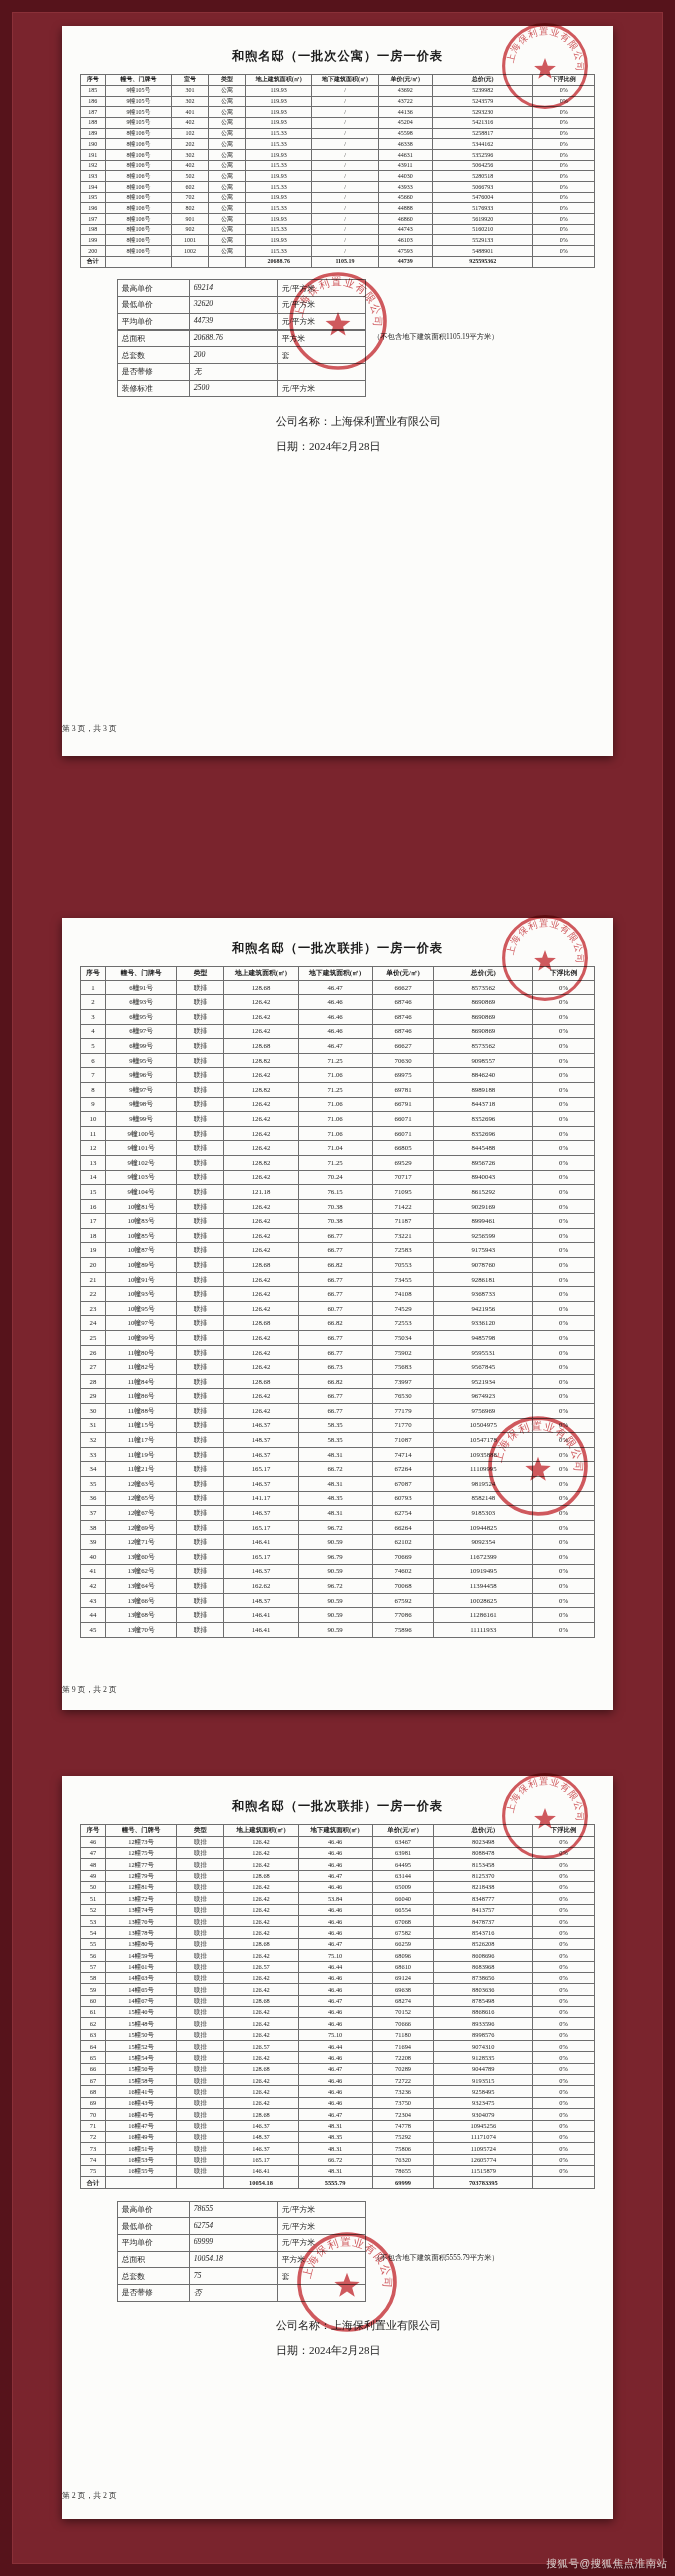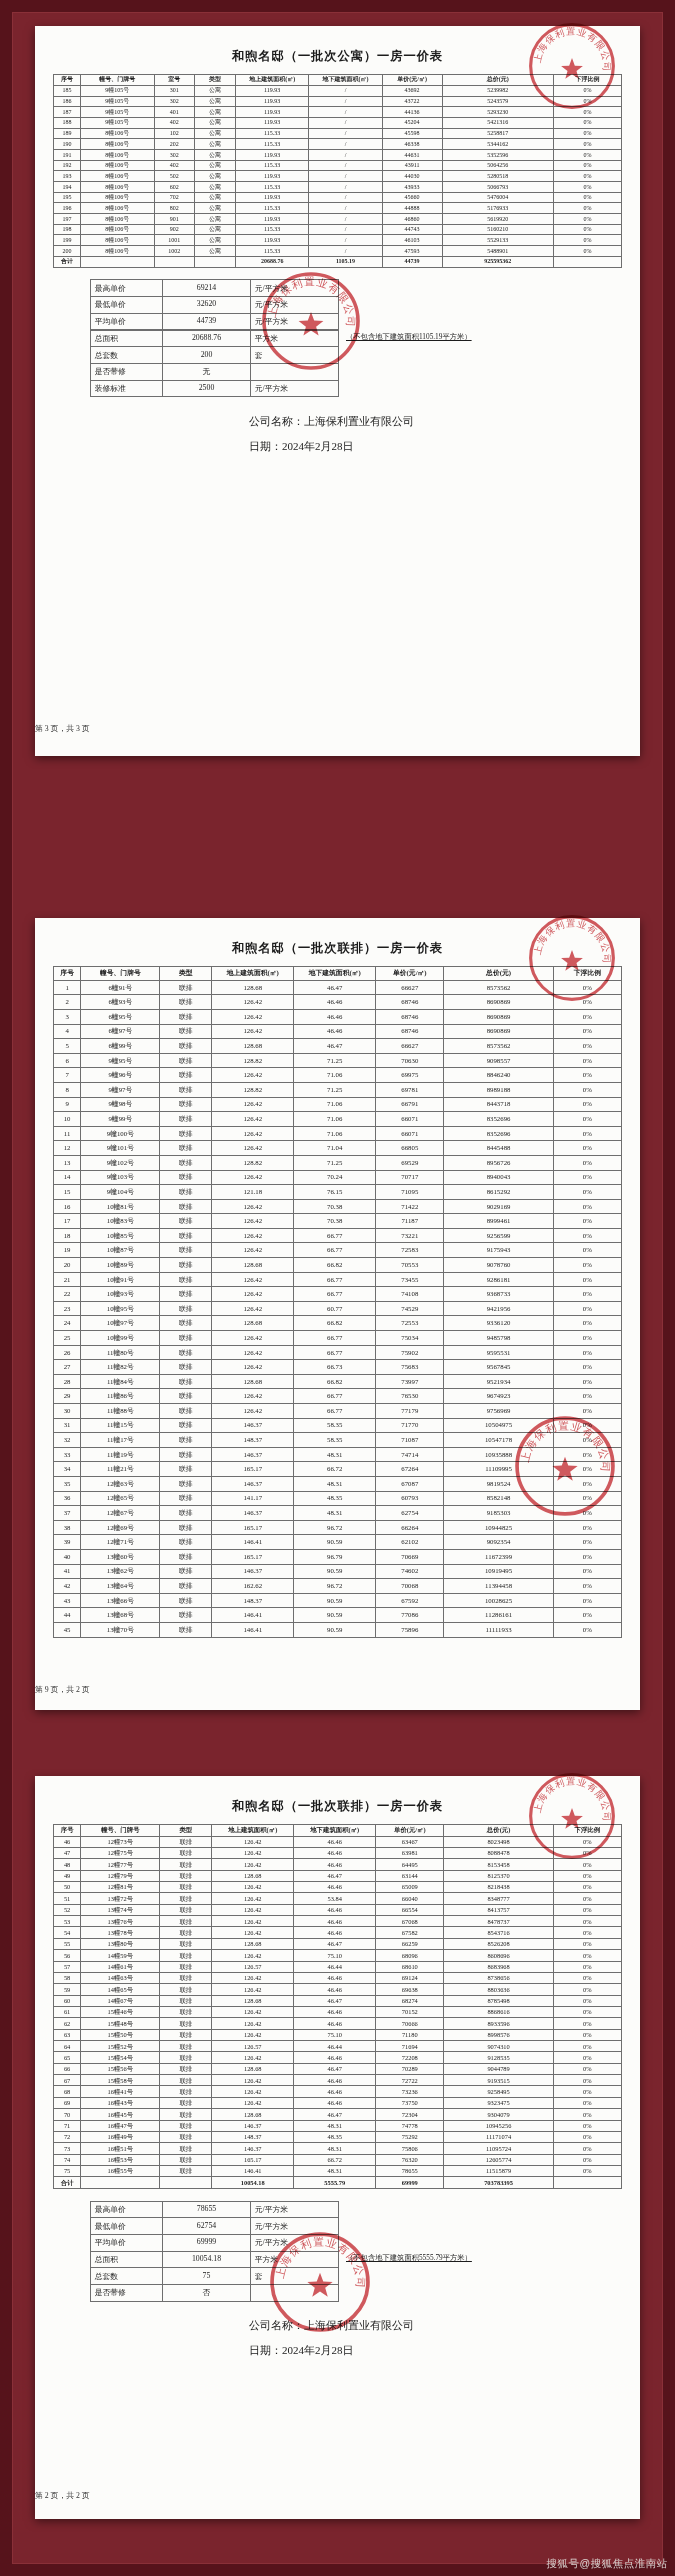--- a/index.html
+++ b/index.html
@@ -1,21 +1,21 @@
 <!DOCTYPE html>
 <html style="font-size:14.6px"><head>
 <meta charset="utf-8">
 <style>
   html,body{margin:0;padding:0;background:#581419;}
   .canvas{position:relative;width:675px;height:2576px;background:#7a242d;overflow:hidden;
           font-family:"Liberation Serif", serif;}
   .frame{position:absolute;inset:0;border:12px solid #56131b;pointer-events:none;z-index:5;}
   .frame2{position:absolute;inset:12px;border:0.9px solid #8a3038;pointer-events:none;z-index:5;}
 
-  .page{position:relative;width:605px;margin:0 auto;background:#fcfcfa;
+  .page{position:relative;width:551px;margin:0 auto;background:#fcfcfa;
         box-shadow:0 2.7px 9px rgba(0,0,0,.5);padding:22px 18px;box-sizing:border-box;color:#1c1c1c;}
   .p1{margin-top:25.6px;height:730px;}
   .p2{margin-top:162px;height:792px;}
   .p3{margin-top:66px;height:743px;}
 
   .doc-title{text-align:center;font-weight:bold;font-size:12.3px;letter-spacing:0.9px;}
 
   table.price{width:100%;border-collapse:collapse;margin-top:9px;table-layout:fixed;}
   table.price th,table.price td{border:0.9px solid #6e6e6e;text-align:center;overflow:hidden;line-height:1.15;}
   table.price th{font-weight:bold;}
@@ -33,23 +33,23 @@
   .cols9 th:nth-child(1){width:4.5%}.cols9 th:nth-child(2){width:13%}.cols9 th:nth-child(3){width:7%}
   .cols9 th:nth-child(4){width:7%}.cols9 th:nth-child(5){width:13%}.cols9 th:nth-child(6){width:13%}
   .cols9 th:nth-child(7){width:10.5%}.cols9 th:nth-child(8){width:20%}.cols9 th:nth-child(9){width:12%}
   .cols8 th:nth-child(1){width:4.5%}.cols8 th:nth-child(2){width:14%}.cols8 th:nth-child(3){width:9%}
   .cols8 th:nth-child(4){width:14.5%}.cols8 th:nth-child(5){width:14.5%}.cols8 th:nth-child(6){width:12%}
   .cols8 th:nth-child(7){width:19.5%}.cols8 th:nth-child(8){width:12%}
 
   .summary{margin:12.8px 0 0 37px;font-size:7.8px;width:438px;}
   .sum-row{display:flex;position:relative;margin-top:-0.9px;}
   .sum-label{width:73px;border:0.9px solid #6e6e6e;padding:2.3px 3.7px;box-sizing:border-box;}
-  .sum-value{width:88px;border:0.9px solid #6e6e6e;border-left:none;padding:2.3px 3.7px;text-align:center;box-sizing:border-box;}
+  .sum-value{width:88px;border:0.9px solid #6e6e6e;border-left:none;padding:2.3px 3.7px;box-sizing:border-box;font-style:italic;}
   .sum-unit{width:88px;border:0.9px solid #6e6e6e;border-left:none;padding:2.3px 3.7px;text-align:left;box-sizing:border-box;}
-  .sum-note{position:absolute;left:256px;top:2.7px;white-space:nowrap;font-size:7.3px;text-decoration:underline;}
+  .sum-note{position:absolute;left:256px;top:2.7px;white-space:nowrap;font-size:7.3px;}
 
   .signoff{margin:16.4px 0 0 196px;font-size:11px;}
   .signoff .line{margin-top:10px;}
 
   .page-footer{position:absolute;bottom:22px;left:0;right:0;text-align:left;font-size:7.8px;color:#333;}
   .p2 .page-footer{bottom:14.6px;}
   .p3 .page-footer{bottom:18px;}
 
   .stamp{position:absolute;pointer-events:none;opacity:.82;mix-blend-mode:multiply;z-index:3;}
   .stamp svg{width:100%;height:100%;}

